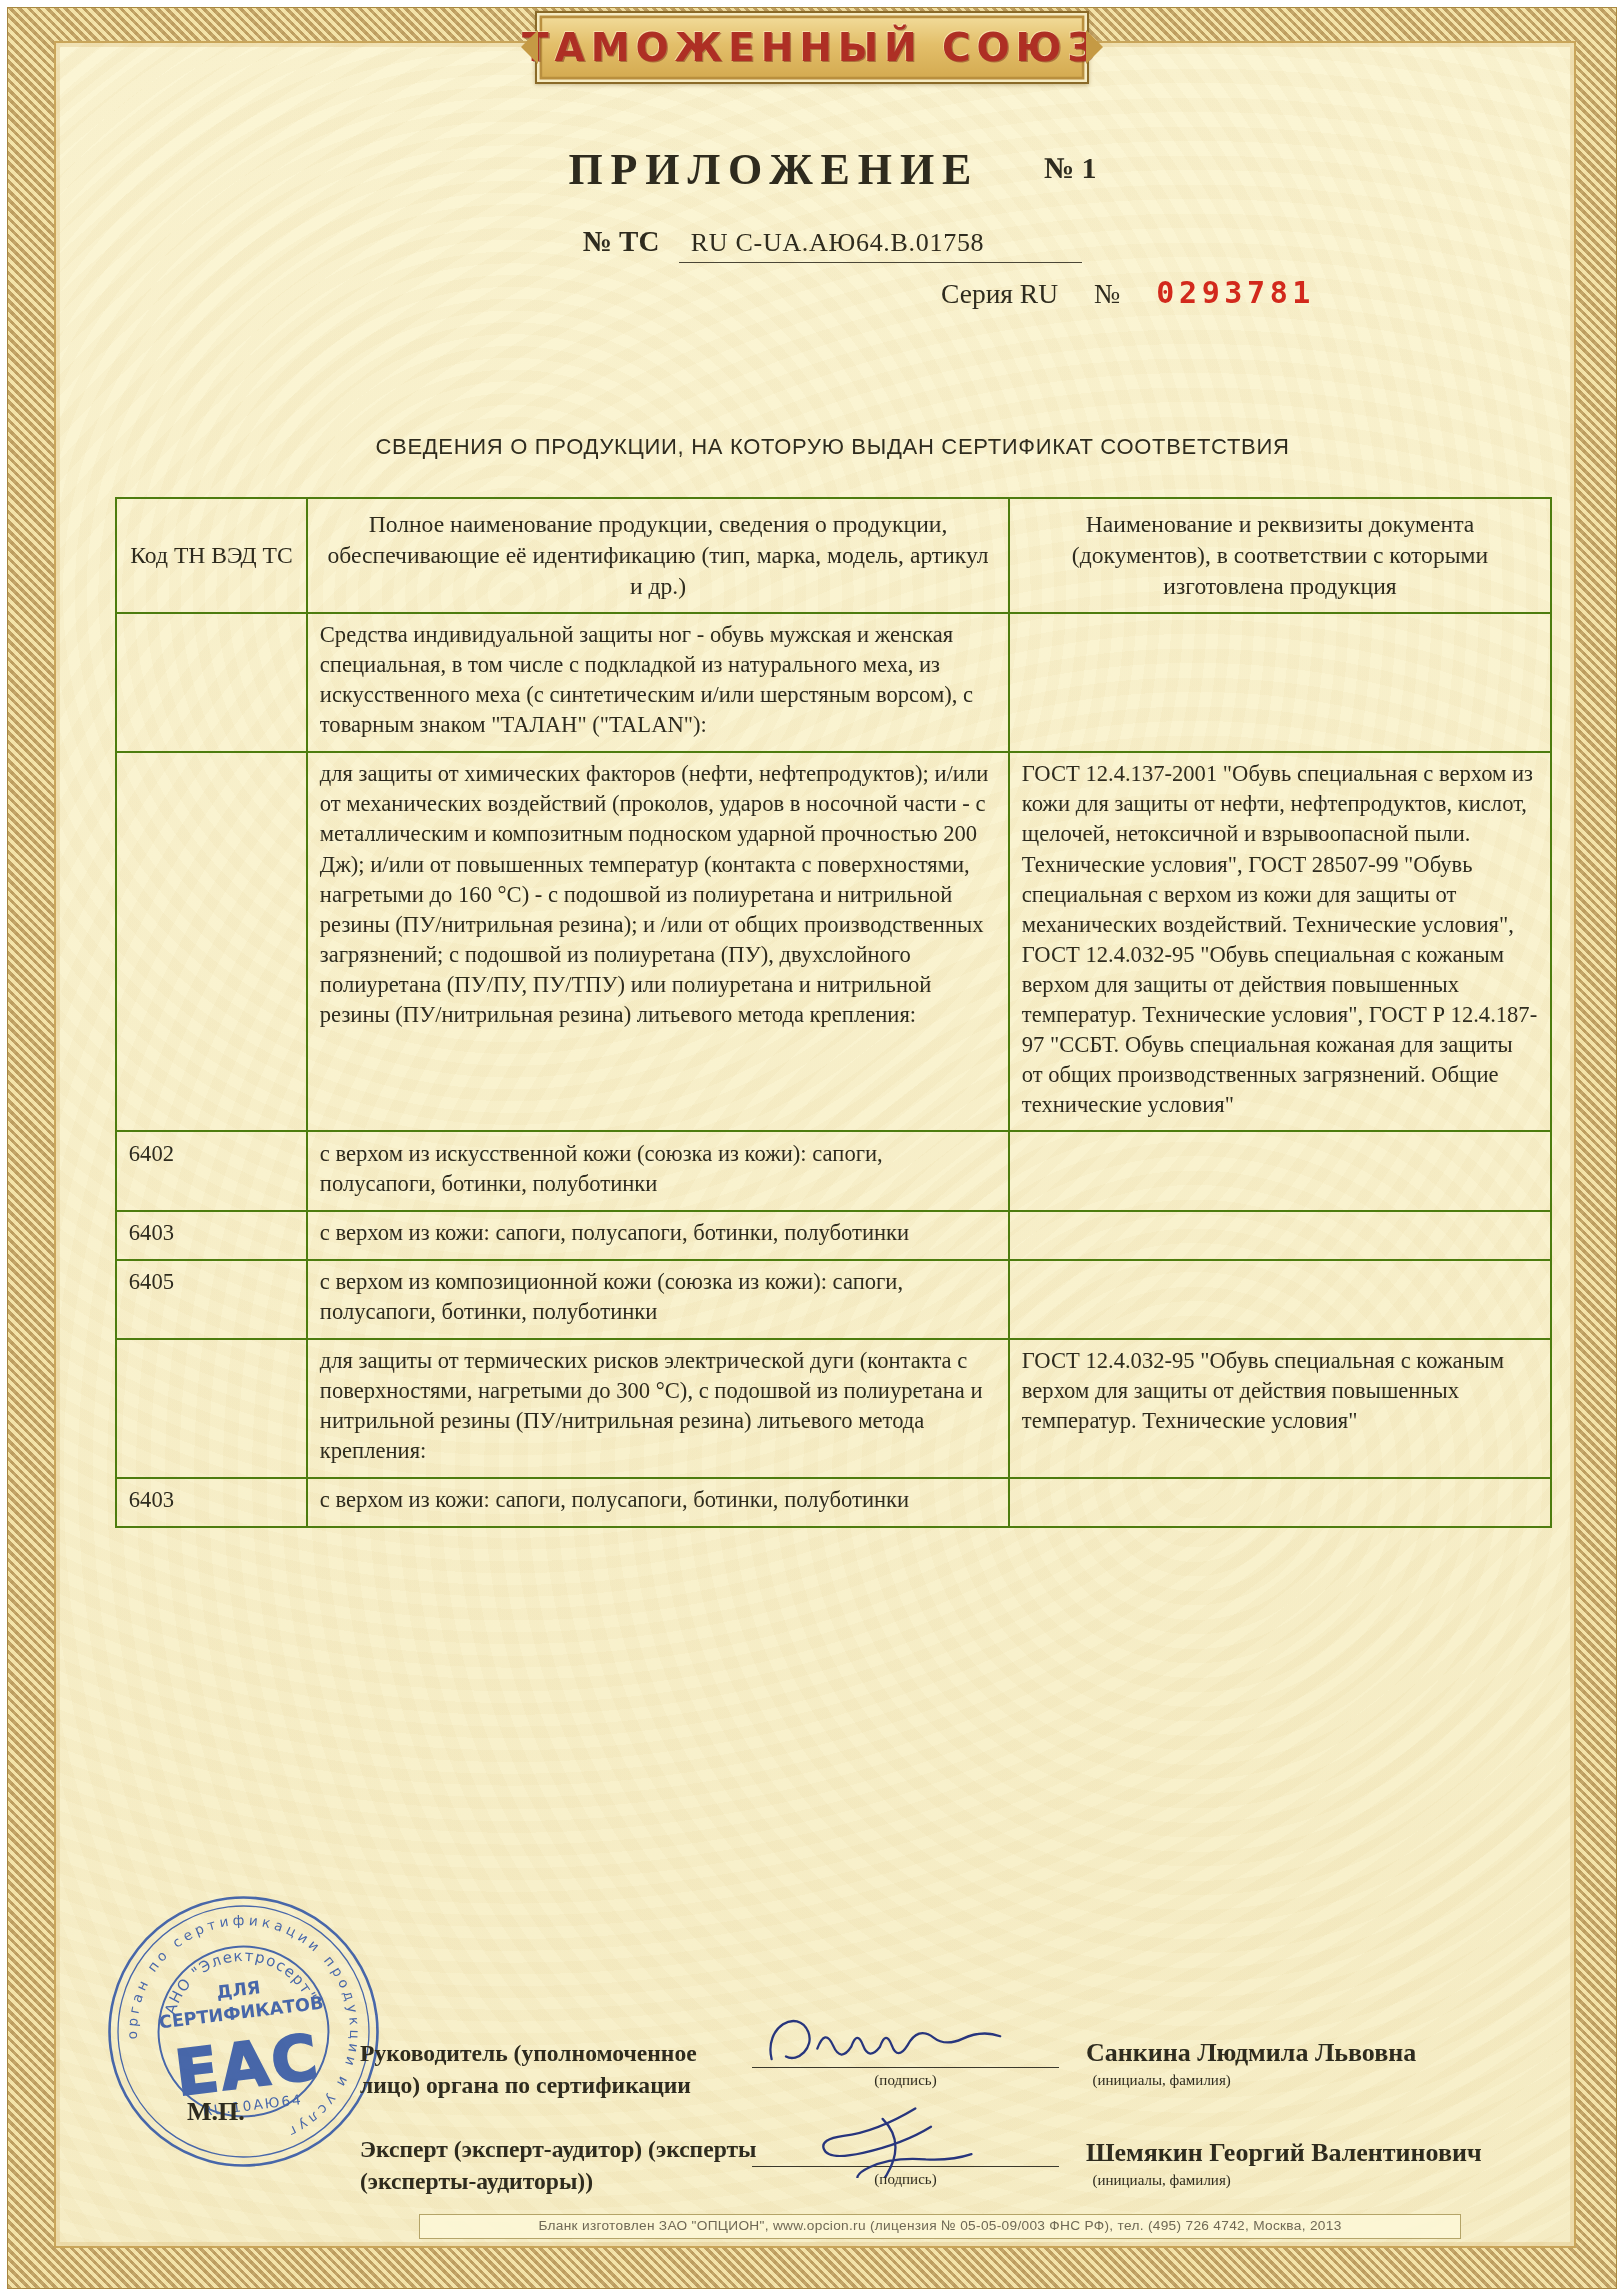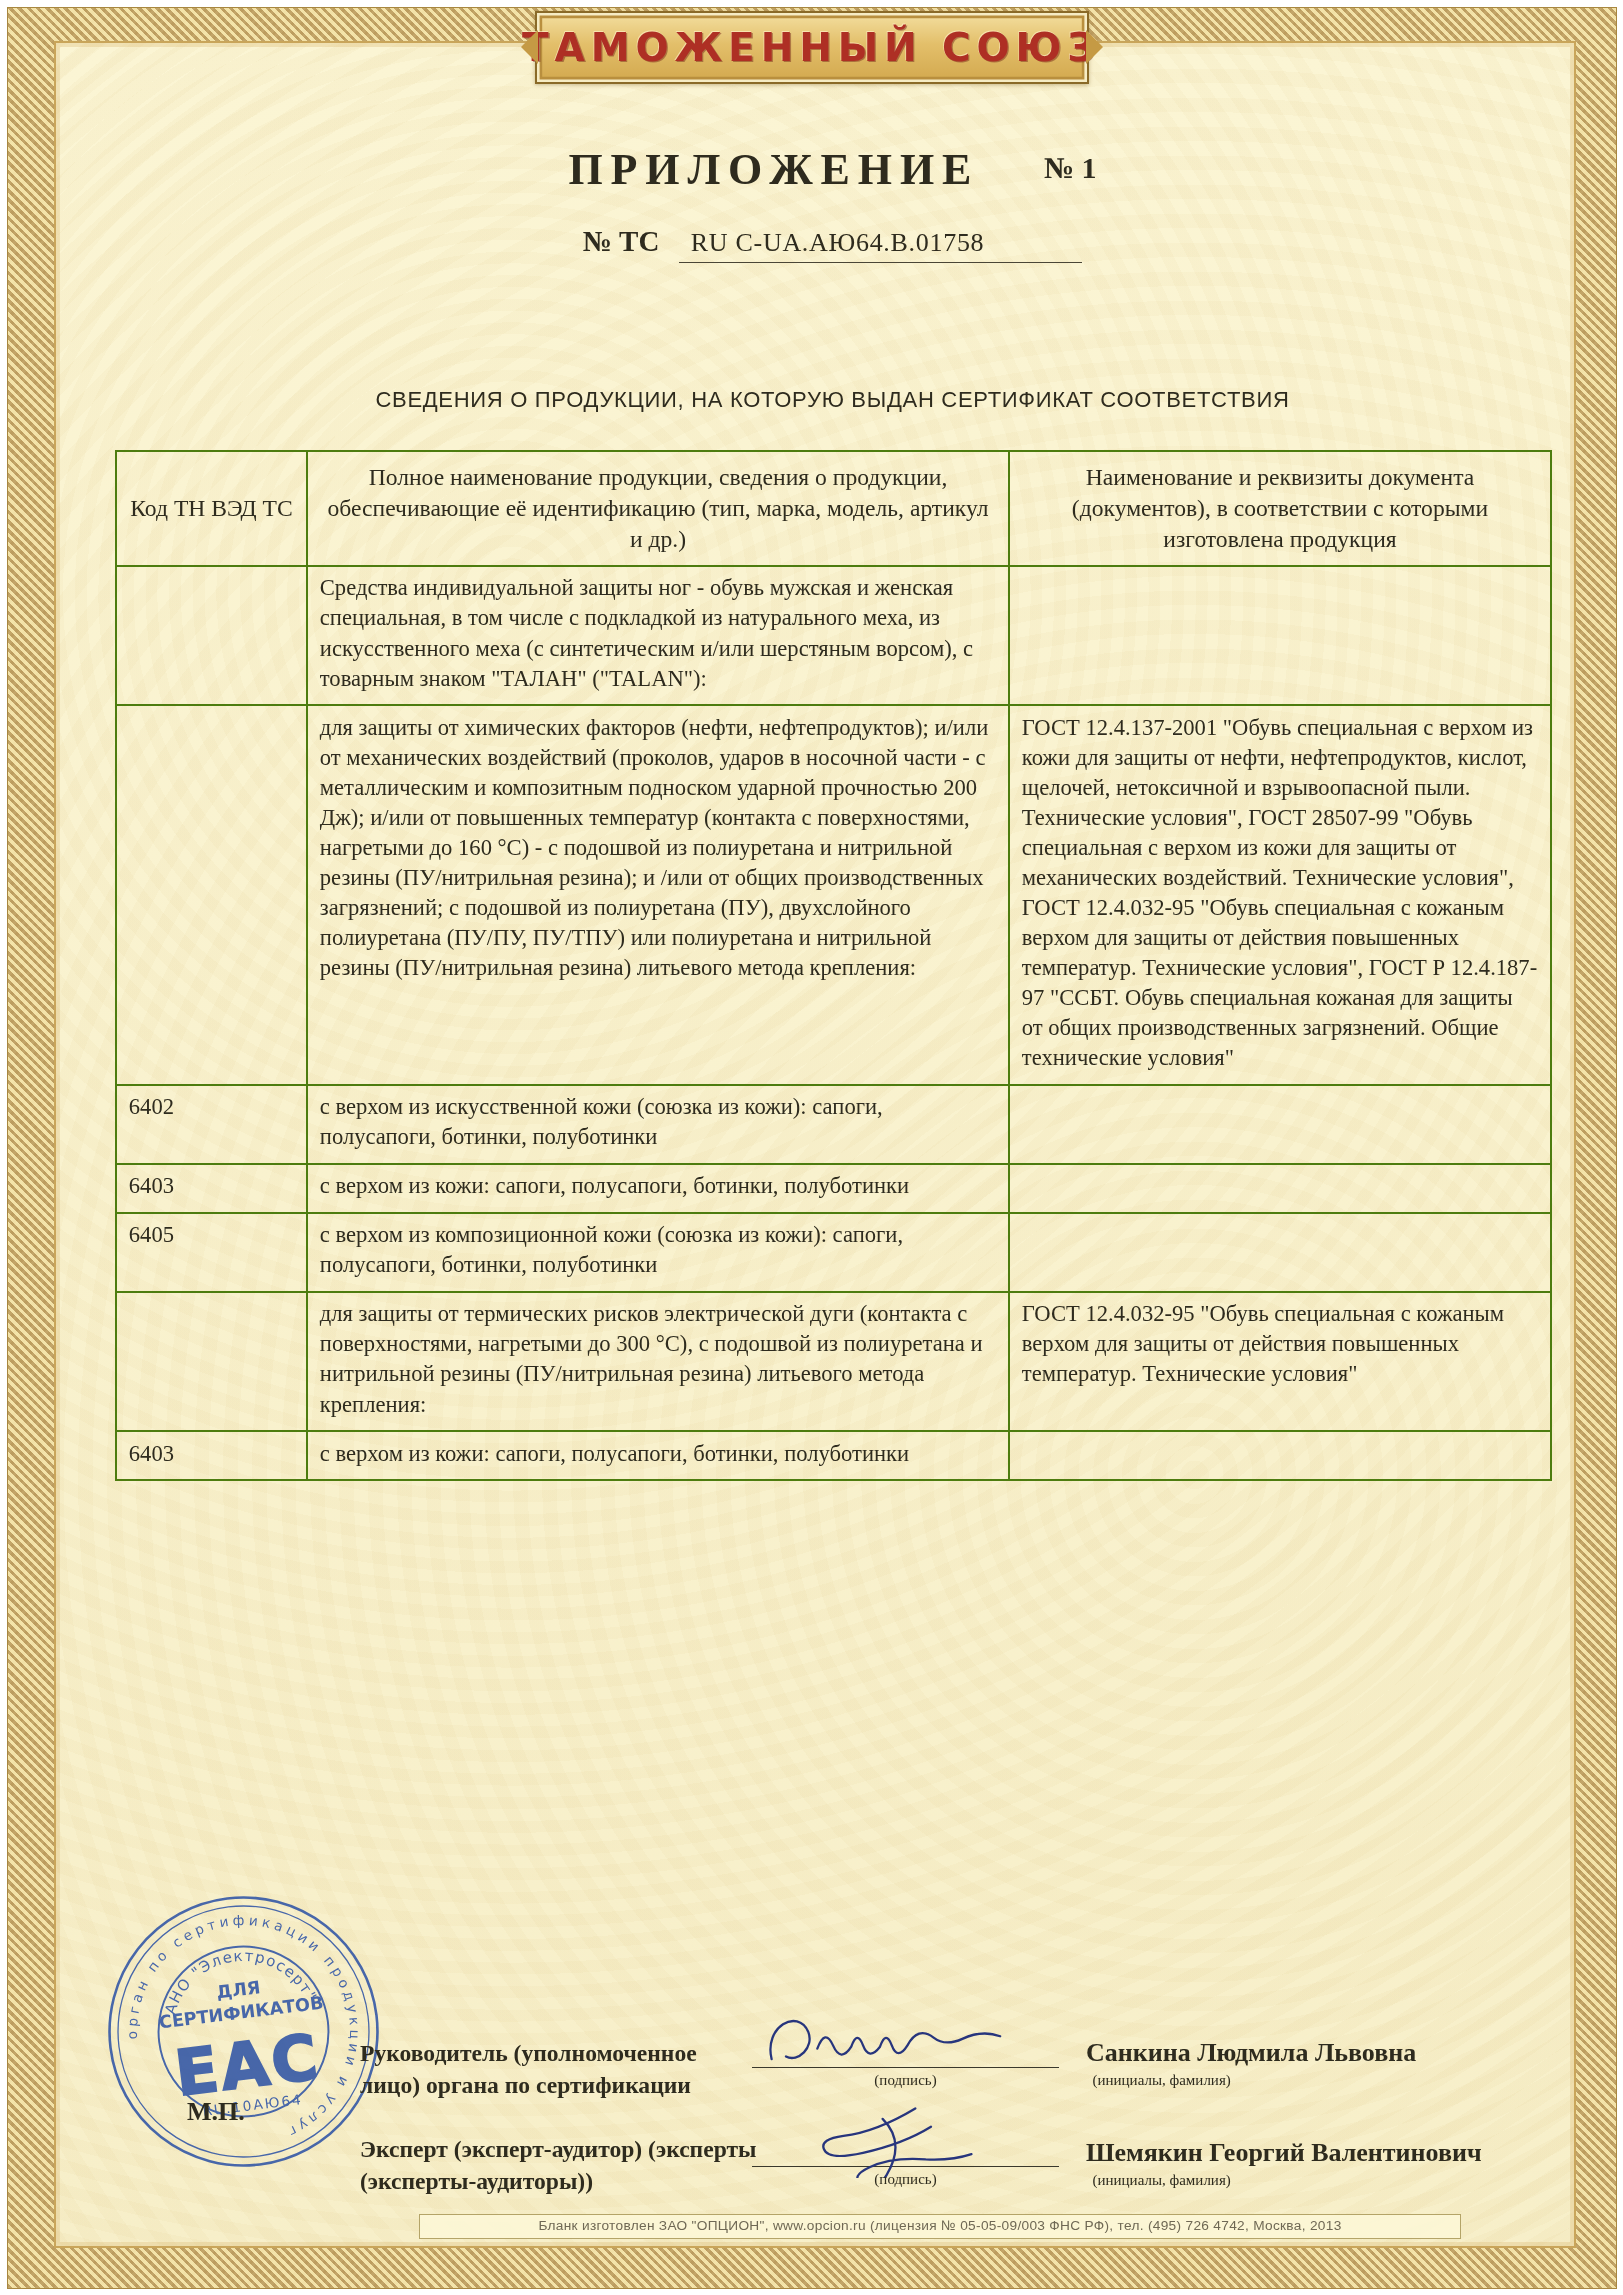--- a/index.html
+++ b/index.html
@@ -145,20 +145,25 @@
     <div class="title-row">
       <span class="title-main">ПРИЛОЖЕНИЕ</span>
       <span class="title-no">№ 1</span>
     </div>
 
     <div class="cert-row">
       <span class="cert-prefix">№ ТС</span>
       <span class="cert-number">RU C-UA.АЮ64.В.01758</span>
     </div>
 
+    <div class="series-row">
+      <span class="series-label">Серия RU</span>
+      <span class="series-sign">№</span>
+      <span class="series-number">0293781</span>
+    </div>
 
     <div class="section-title">СВЕДЕНИЯ О ПРОДУКЦИИ, НА КОТОРУЮ ВЫДАН СЕРТИФИКАТ СООТВЕТСТВИЯ</div>
 
     <table class="products">
       <colgroup>
         <col style="width:191px">
           <col style="width:702px">
           <col style="width:542px">
       </colgroup>
       <thead>

